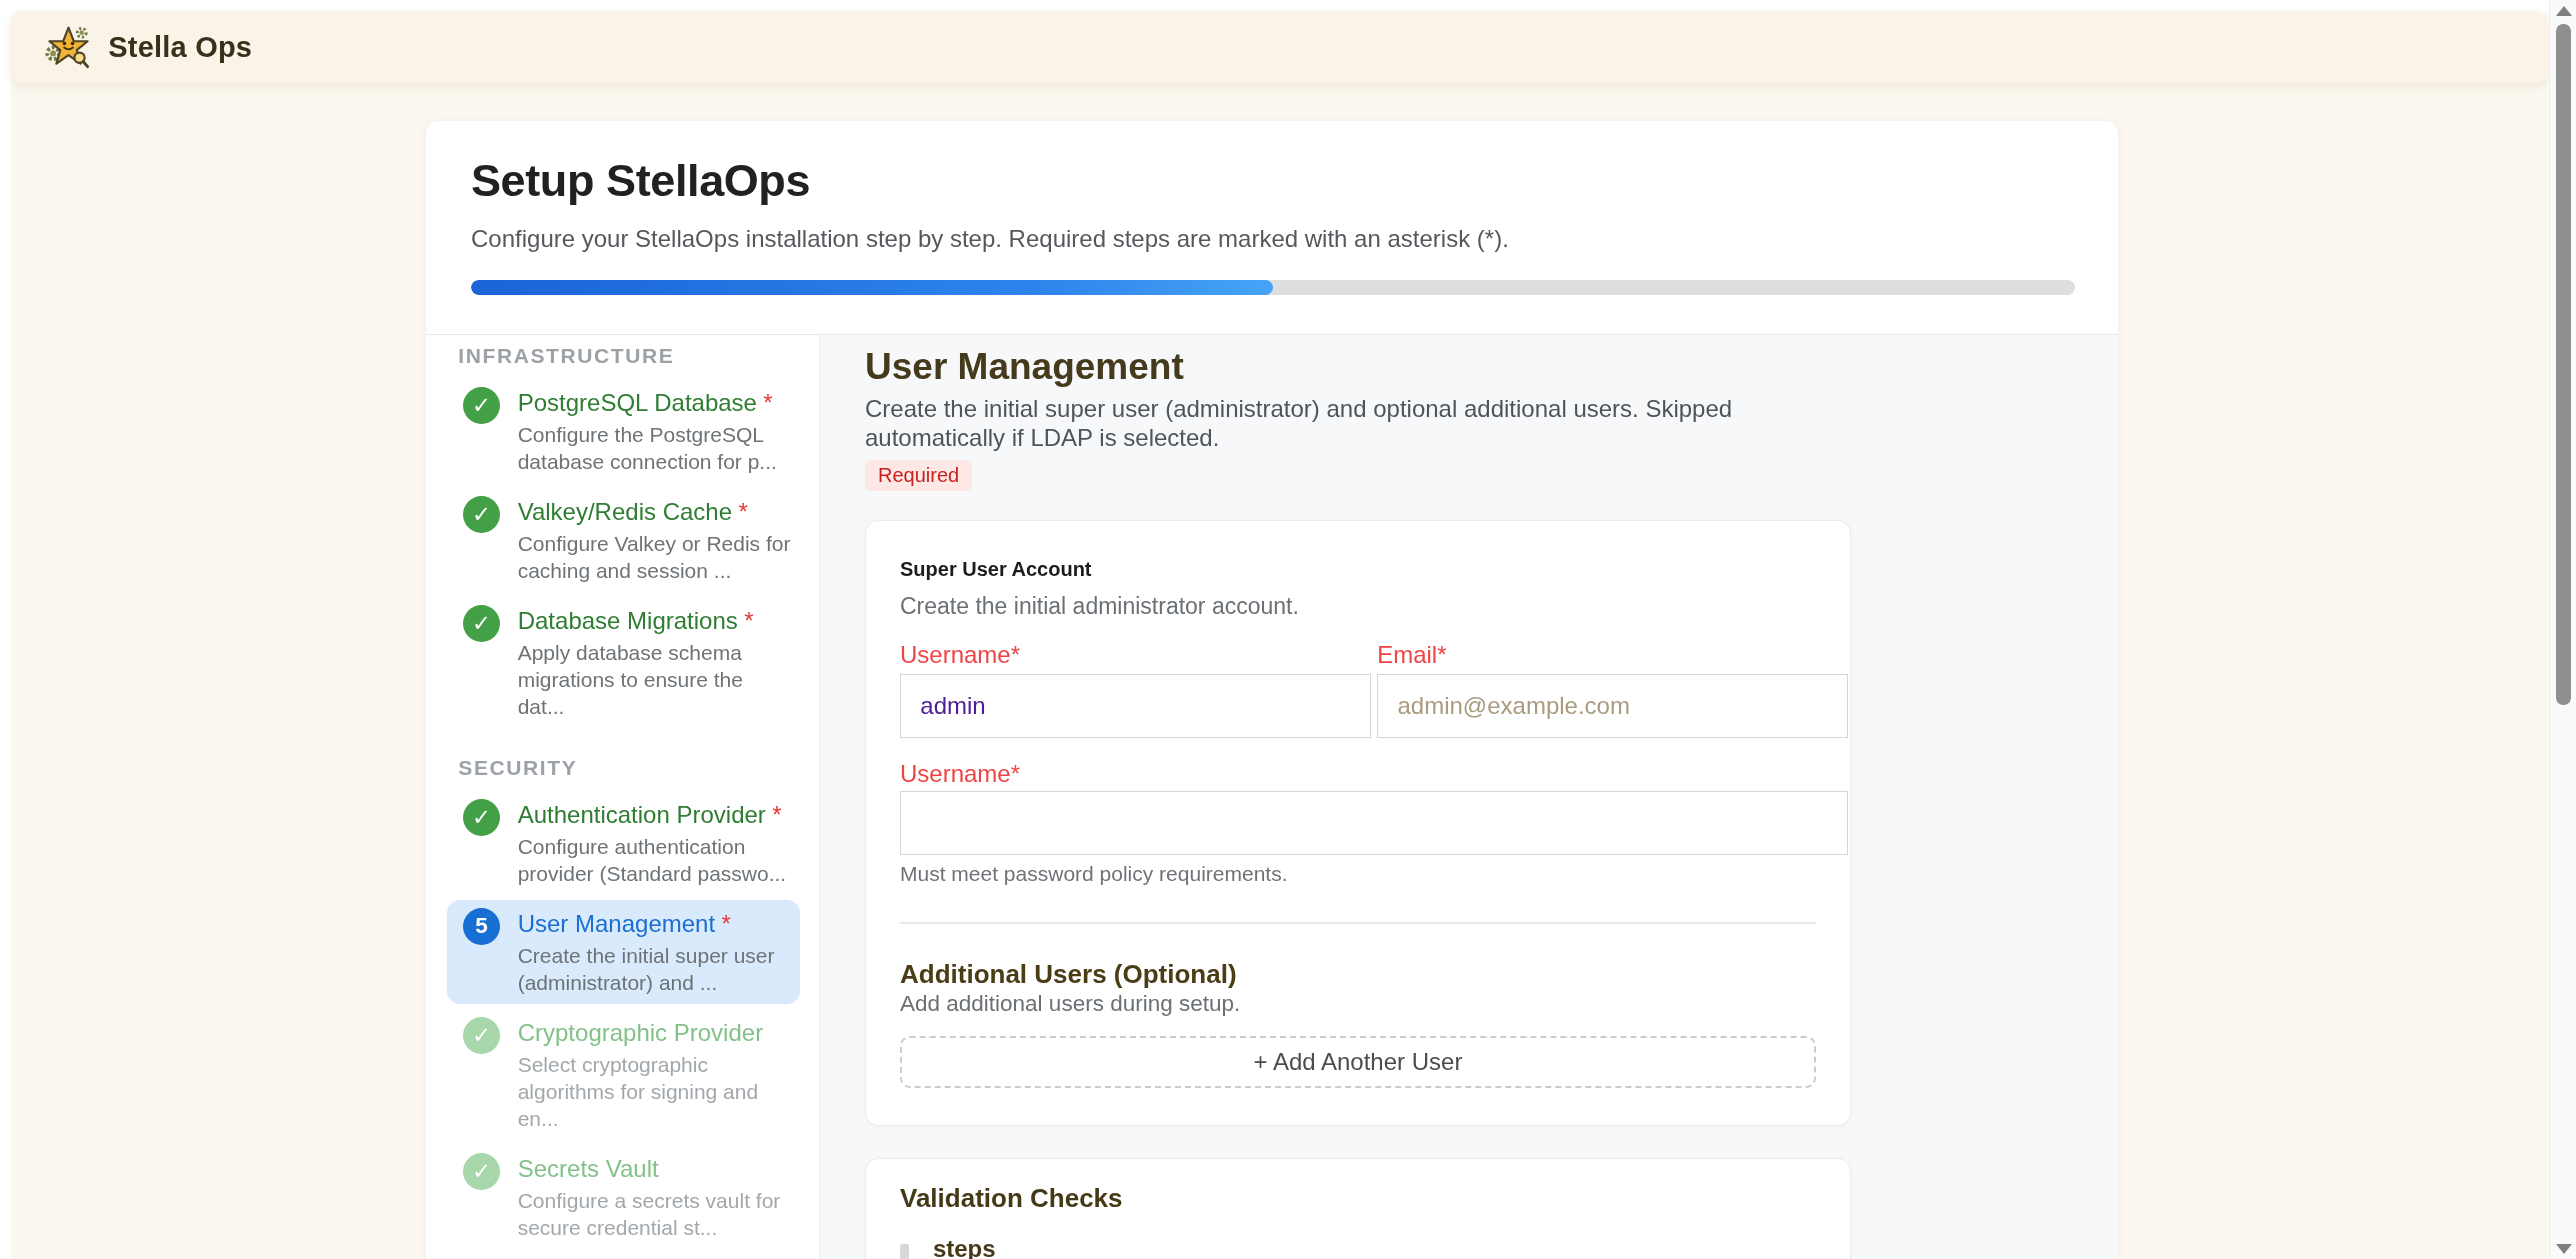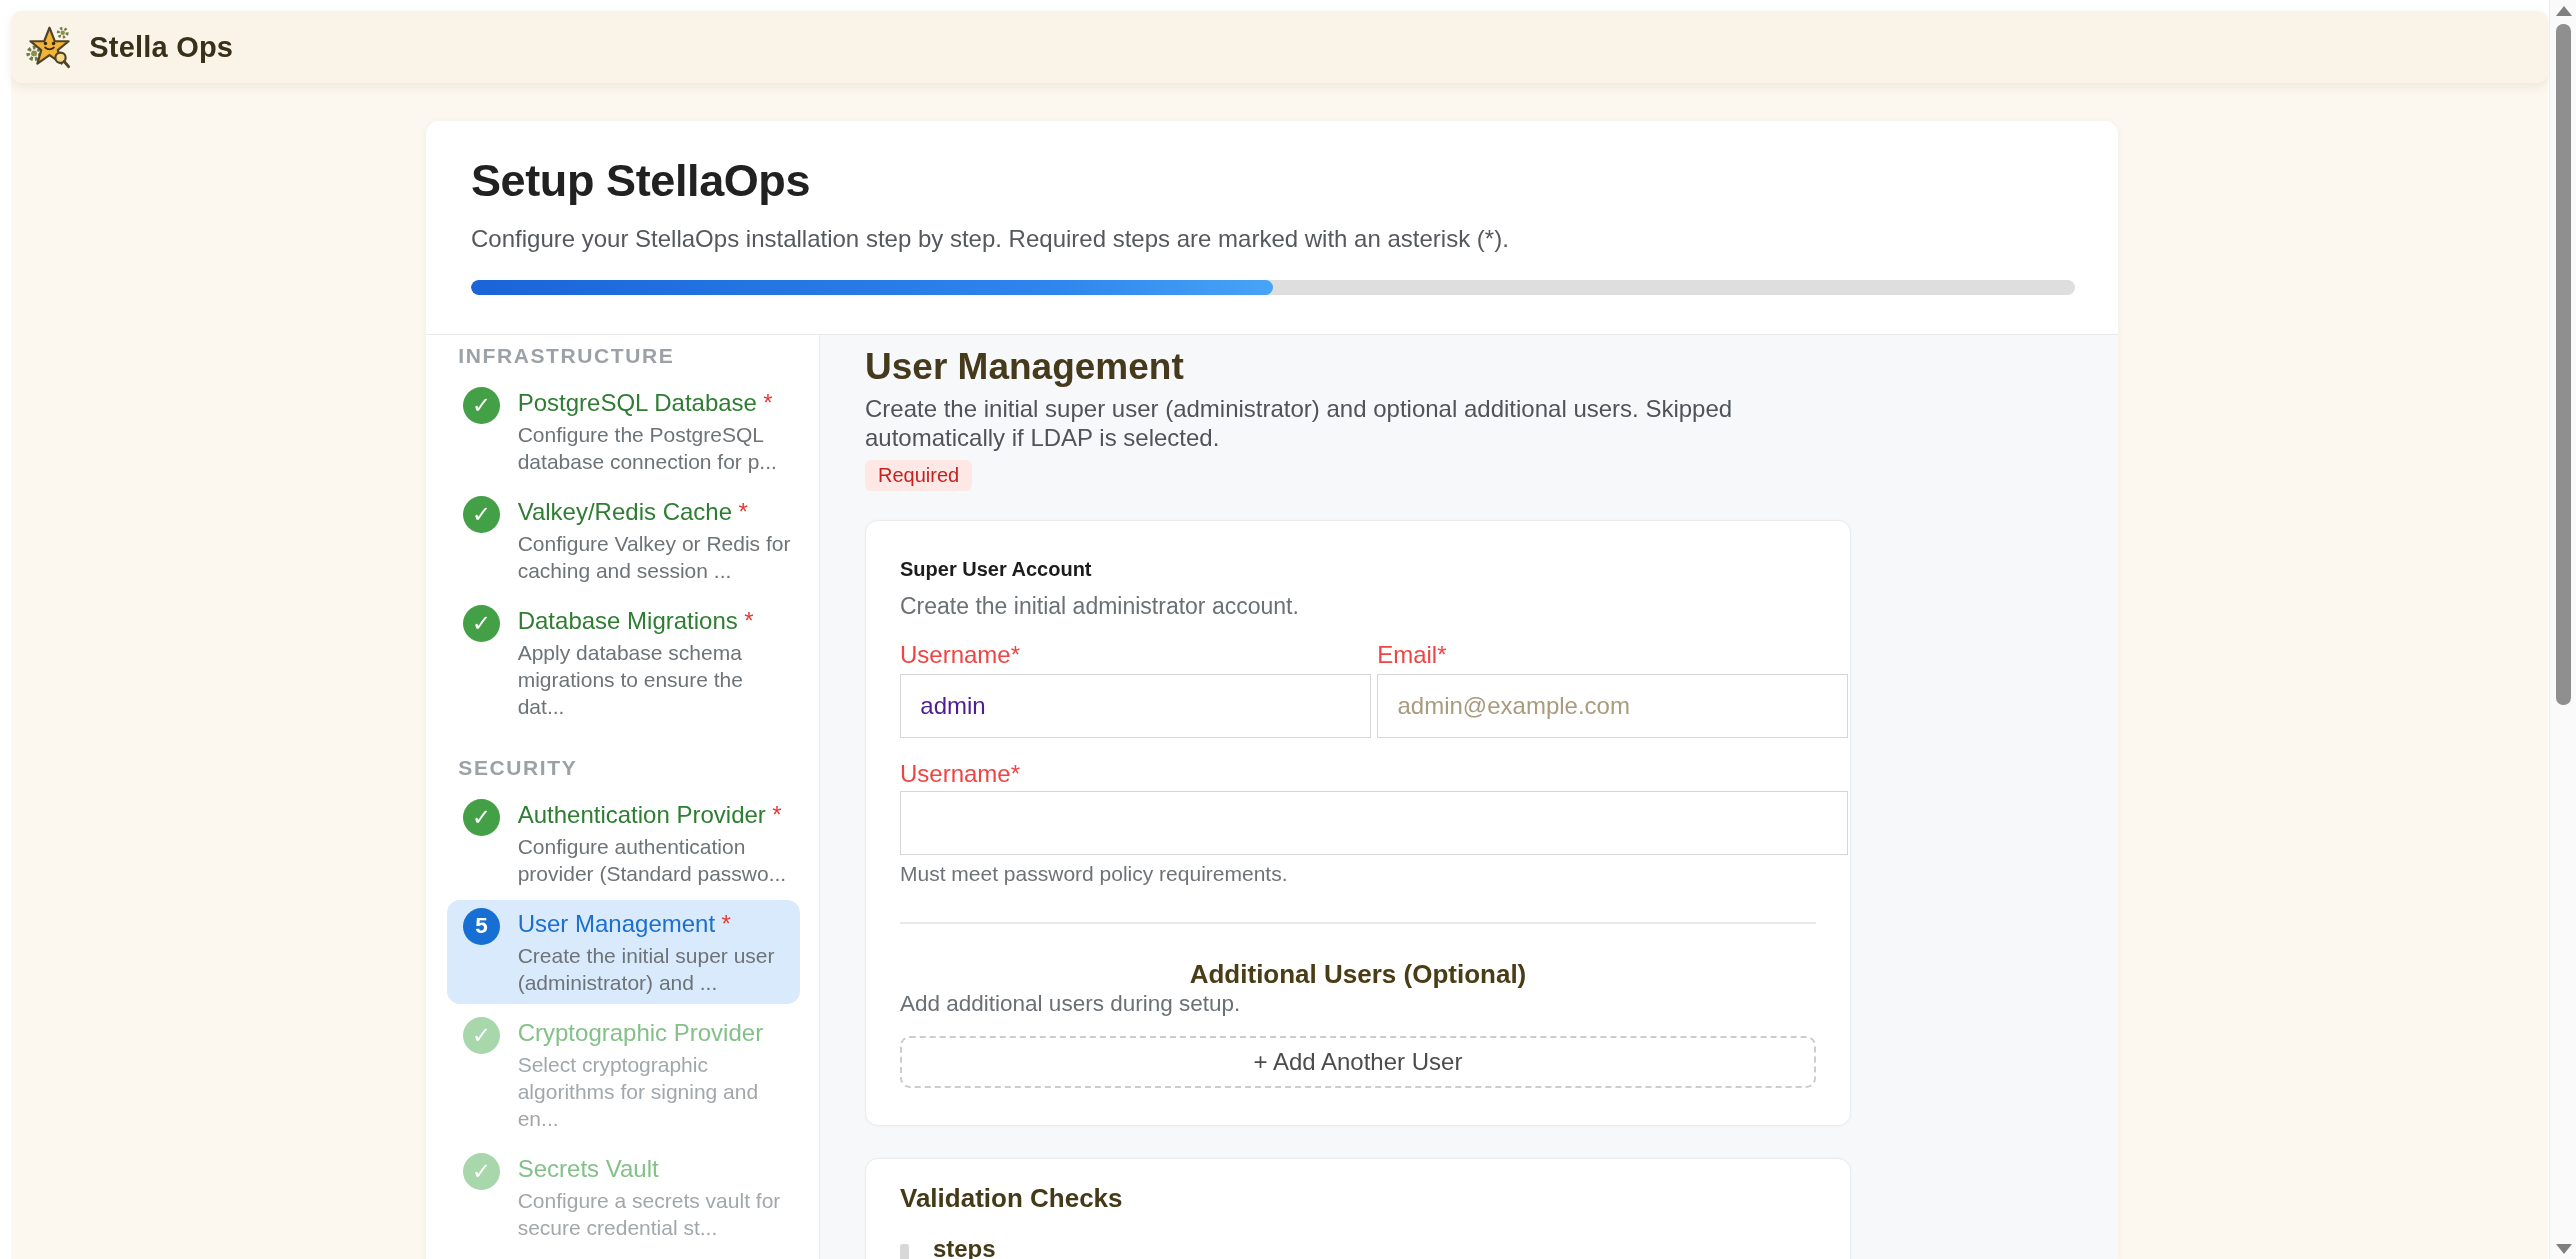--- a/index.html
+++ b/index.html
@@ -6,21 +6,21 @@
   html,body { width:2576px; height:1259px; }
   body { font-family:"Liberation Sans", sans-serif; background:#ffffff; overflow:hidden; }
   .app { position:relative; width:2576px; height:1259px; background:#ffffff; overflow:hidden; }
 
   
   .surface { position:absolute; left:11.3px; top:11.3px; width:2537px; bottom:0; background:#fcf8ef; border-radius:14.5px 14.5px 0 0; }
 
   
   .topbar { position:absolute; left:11.3px; top:11.3px; width:2537px; height:72px; background:#faf4e8;
             border-radius:11.3px; box-shadow:0 3.2px 9.7px rgba(140,115,70,.12); display:flex; align-items:center;
-            padding:0 15px; gap:16px; z-index:5; }
+            padding:0 34px; gap:16px; z-index:5; }
   .brand { font-size:29px; font-weight:700; color:#39301a; letter-spacing:0.2px; }
 
   
   .main-card { position:absolute; left:426px; top:121px; width:1692px; height:1139px; background:#ffffff;
                border-radius:13px 13px 0 0; box-shadow:0 1.6px 8px rgba(0,0,0,.05); overflow:hidden; z-index:2; }
   .card-head { padding:34px 43px 0 45px; }
   .setup-title { font-size:45px; line-height:52px; font-weight:700; color:#212121; letter-spacing:-0.4px; }
   .setup-sub { margin-top:16px; font-size:24px; line-height:31px; color:#55585d; }
   .progress-track { margin-top:26px; height:14.5px; border-radius:8px; background:#dedede; overflow:hidden; }
   .progress-fill { height:100%; border-radius:8px; background:linear-gradient(90deg,#1a64d8 0%,#2e85ec 72%,#47a4f6 100%); }
@@ -67,21 +67,21 @@
   .labels-row { margin-top:21px; }
   .fields-row { margin-top:4.8px; }
   .field-label { font-size:24px; line-height:29px; font-weight:500; color:#ef4444; }
   .text-input { height:64px; width:100%; border:1.6px solid #d6d6d6; border-radius:0; background:#ffffff;
                 padding:0 19.3px; font-family:"Liberation Sans", sans-serif; font-size:24px; color:#4c1d95; outline:none; }
   .text-input::placeholder { color:#a99b7e; }
   .pw-label { margin-top:21px; }
   .pw-wrap { margin-top:3.2px; margin-right:-32px; }
   .helper { margin-top:6.4px; font-size:21px; line-height:26px; color:#6f7277; }
   .inner-divider { margin-top:35px; height:1.6px; background:#e9e9e9; border:none; }
-  .panel-h3 { margin-top:34px; font-size:26px; line-height:32px; font-weight:700; color:#4a3c15;text-align:center; }
+  .panel-h3 { margin-top:34px; font-size:26px; line-height:32px; font-weight:700; color:#4a3c15; }
   .add-sub { font-size:22.5px; line-height:27px; color:#6b7075; }
   .add-btn { margin-top:19.3px; width:100%; height:52px; background:transparent; border:2.4px dashed #cccccc; border-radius:9.7px;
              display:flex; align-items:center; justify-content:center; font-family:"Liberation Sans", sans-serif;
              font-size:24px; color:#4c4c4c; cursor:pointer; }
 
   .panel-h2.olive { color:#453a18; font-size:26px; }
   .check-row { margin-top:22.5px; display:flex; align-items:flex-start; gap:24px; }
   .tofu { width:8.9px; height:22px; background:#d8d8d8; border-radius:2.4px; margin-top:8px; position:relative; flex:none; }
   .tofu::after { content:""; position:absolute; left:1.6px; right:1.6px; bottom:4px; height:3.2px; background:#8a8a8a; }
   .check-name { font-size:24px; line-height:26px; font-weight:700; color:#453a18; }

